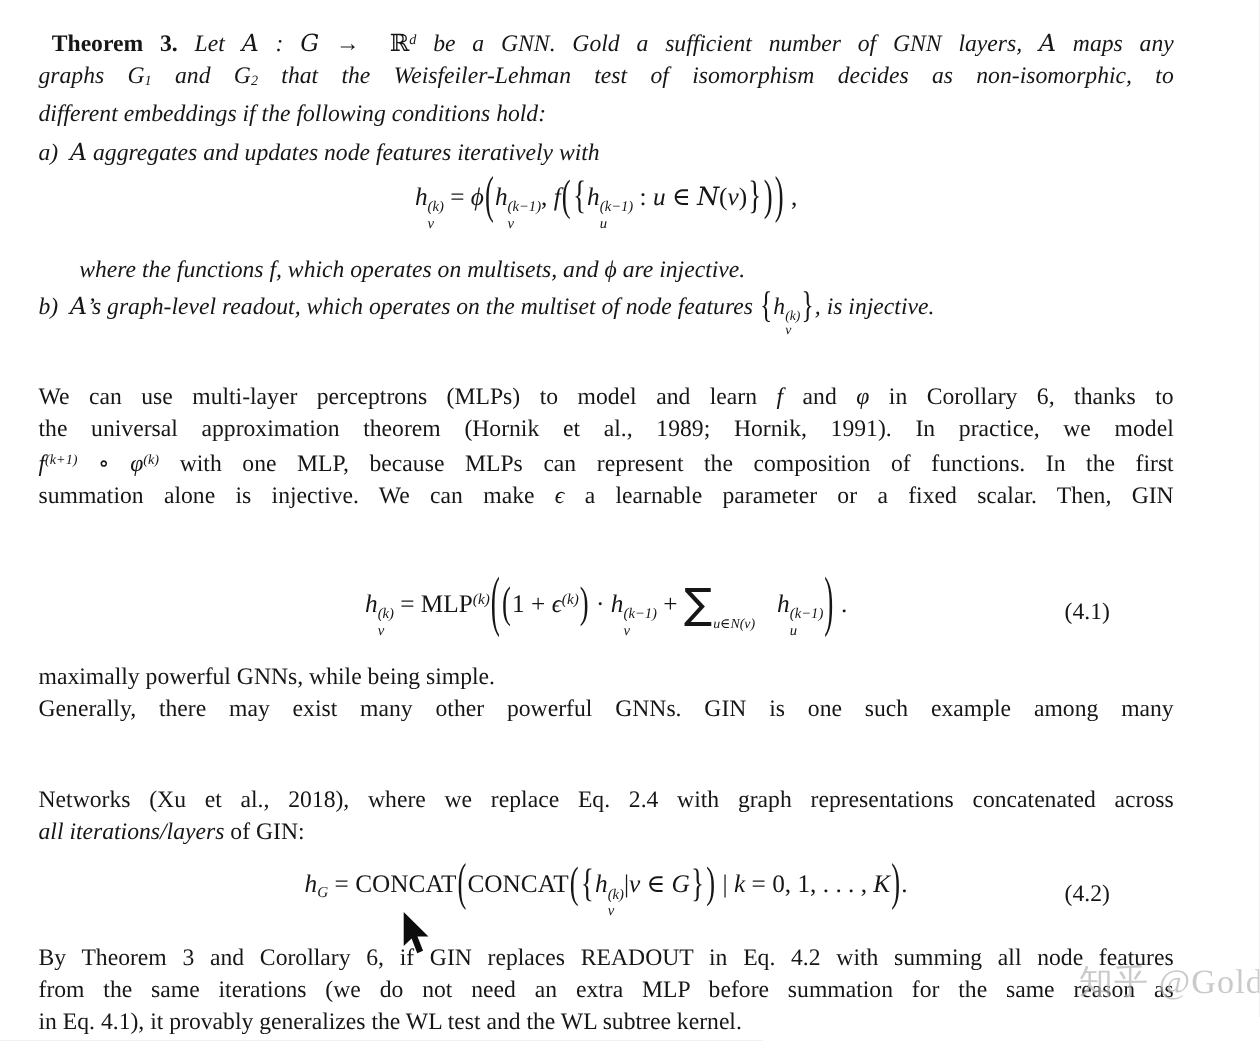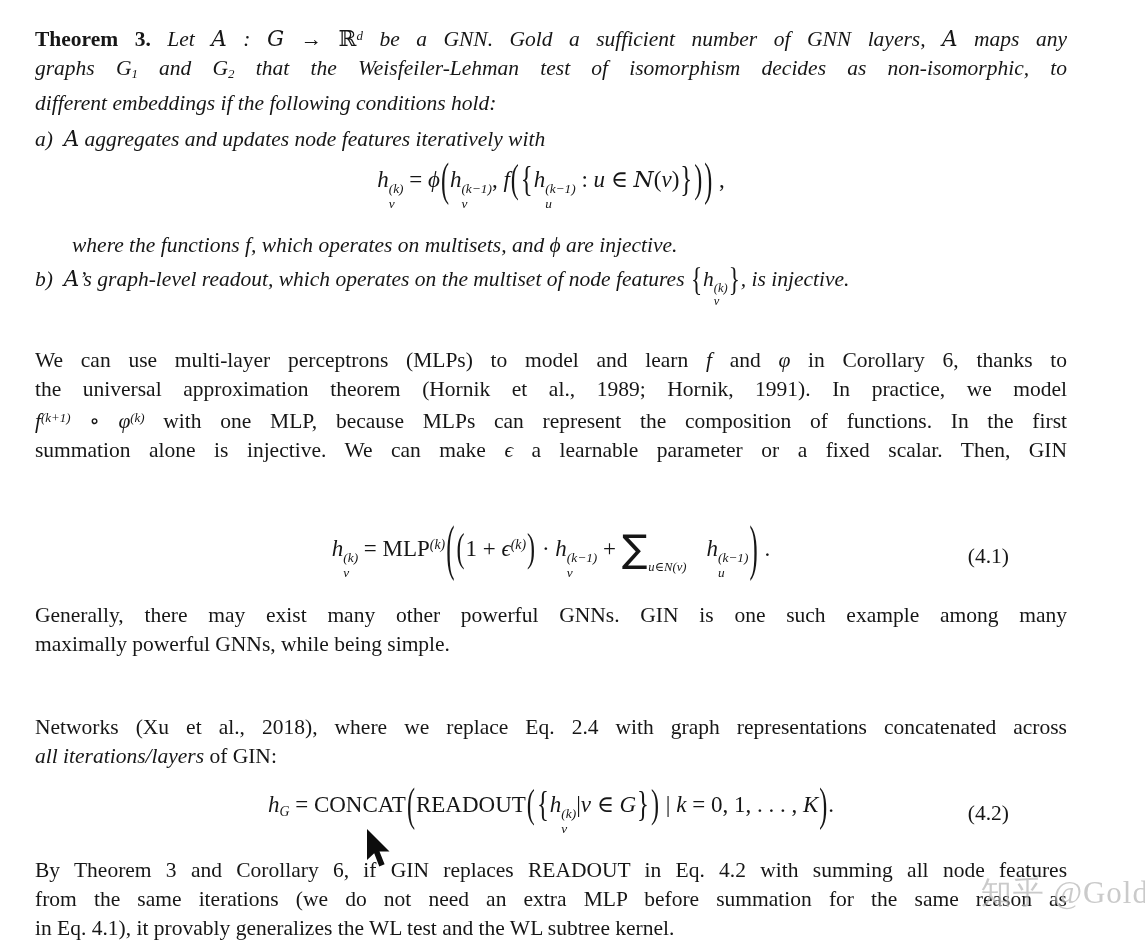--- a/index.html
+++ b/index.html
@@ -6,21 +6,21 @@
   .page{
     position:relative;width:1145px;height:946px;background:#ffffff;overflow:hidden;
     font-family:"Liberation Serif","DejaVu Serif","DejaVu Sans",serif;color:#161616;
   }
   .blk{position:absolute;}
   .tline{line-height:29px;font-size:21.5px;}
   .jl{text-align:justify;text-align-last:justify;}
   .itc{font-style:italic;}
 
   
-  .up{font-style:normal;}
+  .up{font-style:normal;margin-left:12px;}
   .bf{font-weight:700;}
   .it{font-style:italic;}
   .cal{font-style:italic;font-family:"DejaVu Serif",serif;}
   .sup{font-size:0.6em;vertical-align:0.5em;font-style:italic;}
   .sb{font-size:0.6em;vertical-align:-0.2em;}
   .mvar{display:inline-block;white-space:nowrap;}
   .mbase{font-style:italic;}
   .mss{display:inline-flex;flex-direction:column;align-items:flex-start;font-size:0.58em;line-height:1.1;vertical-align:-0.45em;font-style:italic;}
   .mrow{display:block;}
   .msub1{font-size:0.6em;vertical-align:-0.3em;font-style:italic;}
@@ -110,31 +110,31 @@
             <span class="mrow">(k−1)</span>
             <span class="mrow">v</span>
           </span></span><span> + </span><span class="sum">∑</span><span class="ssub">u∈N(v)</span><span class="mvar"><span class="mbase">h</span><span class="mss">
             <span class="mrow">(k−1)</span>
             <span class="mrow">u</span>
           </span></span><span class="d4">)</span><span> .</span></span>
     <span class="eqnum">(4.1)</span>
   </div>
 
   <div class="blk pgen">
+    <div class="tline">maximally powerful GNNs, while being simple.</div>
     <div class="tline jl">Generally, there may exist many other powerful GNNs.  GIN is one such example among many</div>
-    <div class="tline">maximally powerful GNNs, while being simple.</div>
   </div>
 
   <div class="blk pnet">
     <div class="tline jl">Networks (Xu et al., 2018), where we replace Eq. 2.4 with graph representations concatenated across</div>
     <div class="tline"><span class="it">all iterations/layers</span><span> of GIN:</span></div>
   </div>
 
   <div class="blk eq42 eqrow">
-    <span class="eqbody"><span class="mvar"><span class="mbase">h</span><span class="msub1">G</span></span><span> = CONCAT</span><span class="d3">(</span><span>READOUT</span><span class="d2">(</span><span class="d1">{</span><span class="mvar"><span class="mbase">h</span><span class="mss">
+    <span class="eqbody"><span class="mvar"><span class="mbase">h</span><span class="msub1">G</span></span><span> = CONCAT</span><span class="d3">(</span><span>CONCAT</span><span class="d2">(</span><span class="d1">{</span><span class="mvar"><span class="mbase">h</span><span class="mss">
             <span class="mrow">(k)</span>
             <span class="mrow">v</span>
           </span></span><span>|</span><span class="it">v</span><span> ∈ </span><span class="it">G</span><span class="d1">}</span><span class="d2">)</span><span> | </span><span class="it">k</span><span> = 0, 1, . . . , </span><span class="it">K</span><span class="d3">)</span><span>.</span></span>
     <span class="eqnum">(4.2)</span>
   </div>
 
   <div class="blk pclaim">
     <div class="tline jl">By Theorem 3 and Corollary 6, if GIN replaces READOUT in Eq. 4.2 with summing all node features</div>
     <div class="tline jl">from the same iterations (we do not need an extra MLP before summation for the same reason as</div>
     <div class="tline">in Eq. 4.1), it provably generalizes the WL test and the WL subtree kernel.</div>

